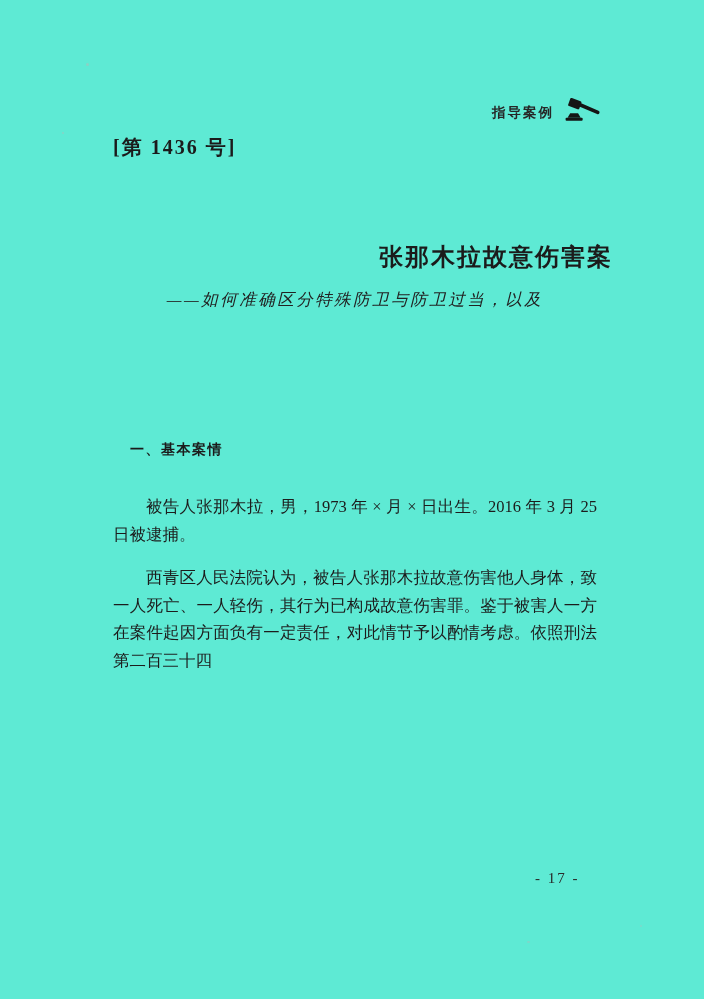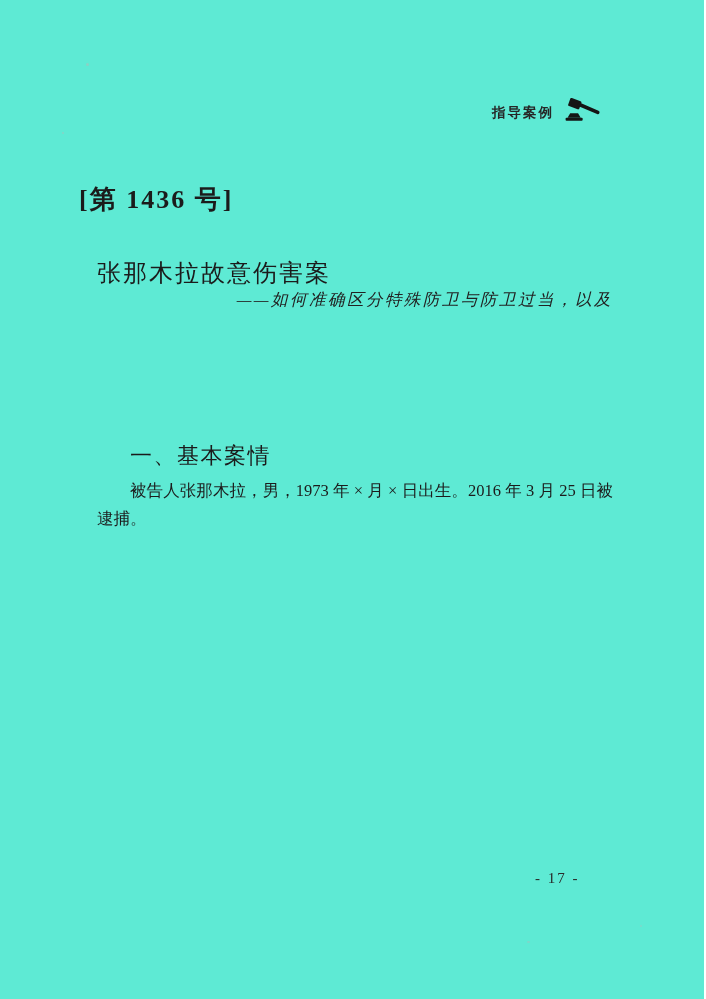--- a/index.html
+++ b/index.html
@@ -24,70 +24,68 @@
     font-size: 13.5px;
     font-weight: 700;
     letter-spacing: 2px;
     color: #262626;
     white-space: nowrap;
   }
   .gavel-icon svg { display: block; width: 42px; height: 29px; }
   .case-number {
     position: absolute;
     top: 134px;
-    left: 79px;
-    font-size: 26px;
+    left: 113px;
+    font-size: 20px;
     font-weight: 700;
     letter-spacing: 2px;
     white-space: nowrap;
-    margin-top: 48px;
   }
   .doc-title {
     position: absolute;
     top: 241px;
     left: 97px;
     width: 516px;
-    text-align: left;
+    text-align: right;
     font-size: 24px;
-    font-weight: 400;
+    font-weight: 700;
     letter-spacing: 2px;
-    margin-top: 16px;
   }
   .subtitle-line {
     position: absolute;
     left: 97px;
     width: 516px;
-    text-align: right;
+    text-align: center;
     font-style: italic;
     font-size: 16.5px;
     letter-spacing: 2.5px;
     color: #222;
     white-space: nowrap;
   }
   .subtitle-1 { top: 289px; }
   .subtitle-2 { top: 319px; }
   .section-heading {
     position: absolute;
     top: 441px;
     left: 130px;
-    font-size: 22px;
-    font-weight: 400;
+    font-size: 14px;
+    font-weight: 700;
     letter-spacing: 1.5px;
   }
   .body-text {
     position: absolute;
     top: 477px;
     left: 97px;
     width: 516px;
     font-size: 16.5px;
     line-height: 27.6px;
     text-align: justify;
     color: #1c1c1c;
   }
-  .body-text p { margin: 0; text-indent: 2em; }
+  .body-text p { margin: 16px; text-indent: 2em; }
   .page-number {
     position: absolute;
     top: 870px;
     left: 535px;
     font-size: 15px;
     letter-spacing: 2px;
     color: #2a2a2a;
     white-space: nowrap;
   }
   .speck {
@@ -122,20 +120,21 @@
   <div class="case-number">[第 1436 号]</div>
 
   <div class="doc-title">张那木拉故意伤害案</div>
 
   <div class="subtitle-line subtitle-1">——如何准确区分特殊防卫与防卫过当，以及</div>
 
   <div class="section-heading">一、基本案情</div>
 
   <div class="body-text">
     <p>被告人张那木拉，男，1973 年 × 月 × 日出生。2016 年 3 月 25 日被逮捕。</p>
+    <p>西青区人民法院认为，被告人张那木拉故意伤害他人身体，致一人死亡、一人轻伤，其行为已构成故意伤害罪。鉴于被害人一方在案件起因方面负有一定责任，对此情节予以酌情考虑。依照刑法第二百三十四</p>
   </div>
 
   <div class="page-number">- 17 -</div>
 
   <span class="speck speck-1"></span>
   <span class="speck speck-2"></span>
   <span class="speck speck-3"></span>
   <span class="speck speck-4"></span>
 
 </div>

